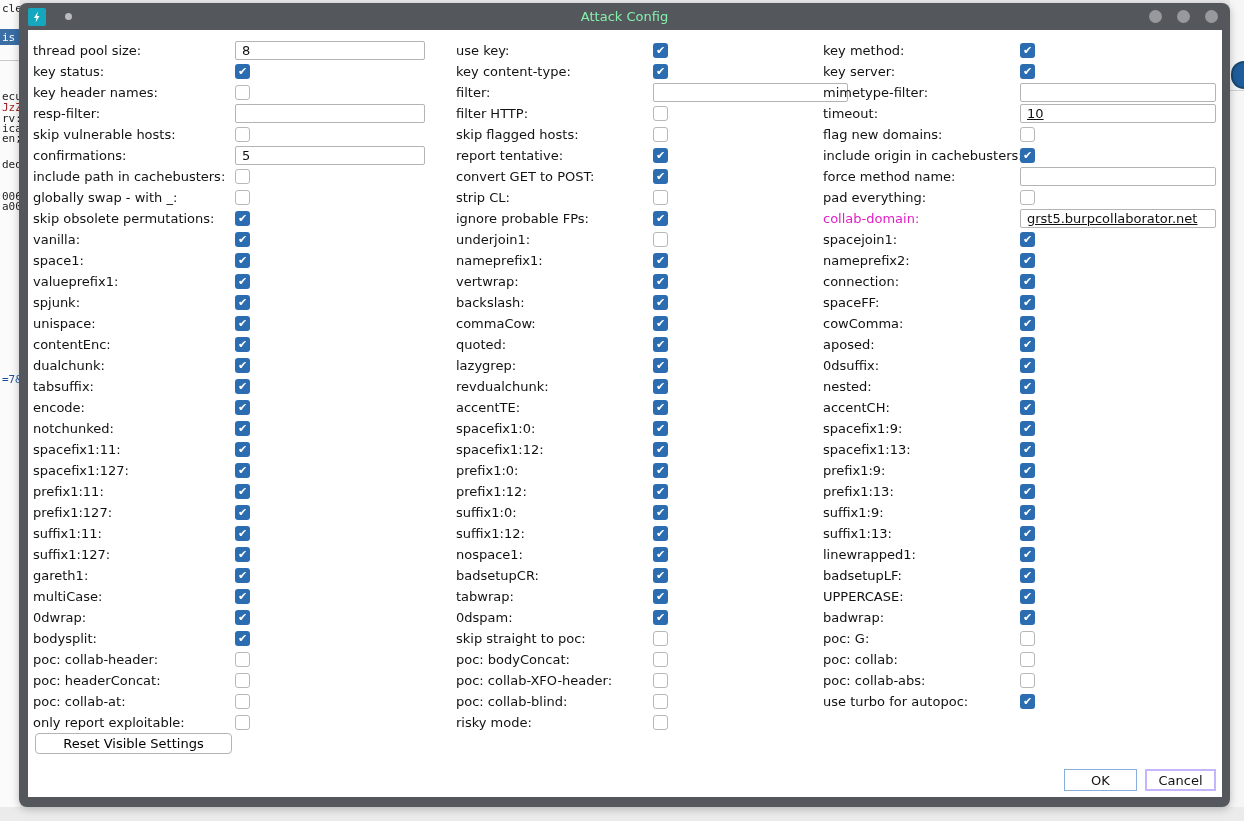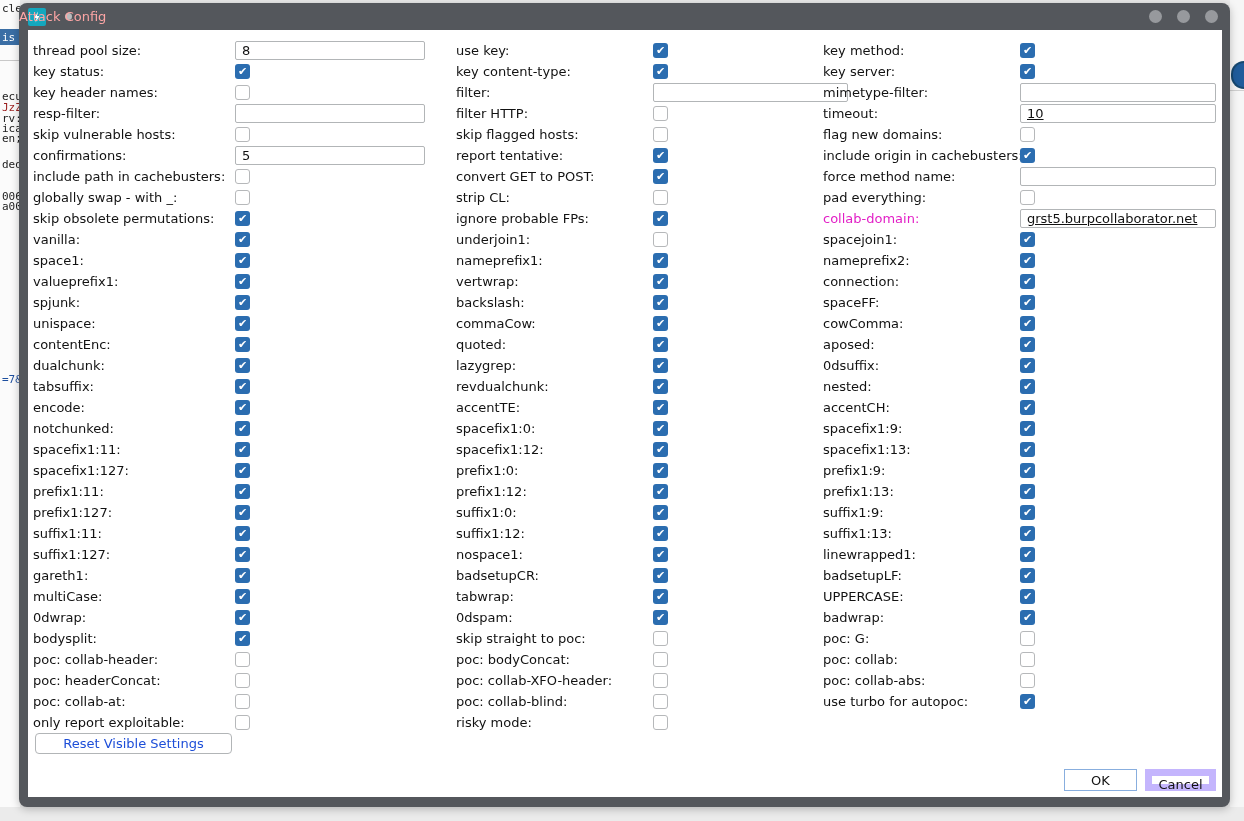--- a/index.html
+++ b/index.html
@@ -21,21 +21,21 @@
 
   
   .dialog{
     position:absolute;left:19px;top:3px;width:1211px;height:804px;
     background:#54575c;border-radius:8px;box-sizing:border-box;
     padding:27px 8px 10px 9px;box-shadow:0 2px 8px rgba(0,0,0,.25);
   }
   .titlebar{position:absolute;top:0;left:0;right:0;height:27px;display:flex;align-items:center;}
   .app-icon{width:18px;height:18px;margin-left:9px;background:#14a7be;border-radius:2px;display:flex;align-items:center;justify-content:center;flex:none;}
   .title-dot{width:7px;height:7px;border-radius:50%;background:#b9bbbd;margin-left:19px;flex:none;}
-  .title{position:absolute;left:0;right:0;font-size:13px;color:#fca5a5;pointer-events:none;}
+  .title{position:absolute;left:0;right:0;text-align:center;font-size:13px;color:#86efac;pointer-events:none;}
   .win-controls{margin-left:auto;margin-right:12px;display:flex;gap:15px;align-items:center;}
   .win-circle{width:13px;height:13px;border-radius:50%;background:#97999d;}
 
   
   .content{position:relative;width:100%;height:100%;background:#ffffff;overflow:hidden;}
   .col{position:absolute;top:10px;}
   .col[data-col="0"]{left:5px;}
   .col[data-col="1"]{left:400px;margin-left:28px;}
   .col[data-col="2"]{left:795px;}
   .row{display:flex;align-items:center;height:21px;}
@@ -49,26 +49,26 @@
   .cb.off{background:#fff;border:1px solid #b6b8ba;}
   .txt{height:19px;box-sizing:border-box;border:1px solid #b2b5b7;border-radius:2px;
        font:13px "DejaVu Sans","Liberation Sans",sans-serif;padding:0 6px;color:#111;
        background:#fff;outline:none;}
   .col[data-col="0"] .txt{width:190px;}
   .col[data-col="1"] .txt{width:195px;}
   .col[data-col="2"] .txt{width:196px;text-decoration:underline;}
 
   .reset-btn{position:absolute;left:7px;top:703px;width:197px;height:21px;
        background:#fff;border:1px solid #b2b5b7;border-radius:4px;
-       font:13px "DejaVu Sans","Liberation Sans",sans-serif;color:#1d4ed8;}
+       font:13px "DejaVu Sans","Liberation Sans",sans-serif;color:#000000;}
   .footer-btns{position:absolute;right:6px;top:739px;display:flex;gap:8px;}
   .btn{height:22px;background:#fff;border-radius:0;
        font:13px "DejaVu Sans","Liberation Sans",sans-serif;color:#121212;}
   .btn.ok{width:73px;border:1px solid #88aede;}
-  .btn.cancel{width:71px;border:7px solid #c4b5fd;}
+  .btn.cancel{width:71px;border:2px solid #c4b5fd;}
 </style>
 </head>
 <body>
 
 <div class="bg-left">
   <div class="bg-sel"></div>
   <div class="bg-line"></div>
   <div id="frag-host">
       <div class="frag " style="top: 2px;">cle</div>
       <div class="frag selected" style="top: 31px;">is c</div>

